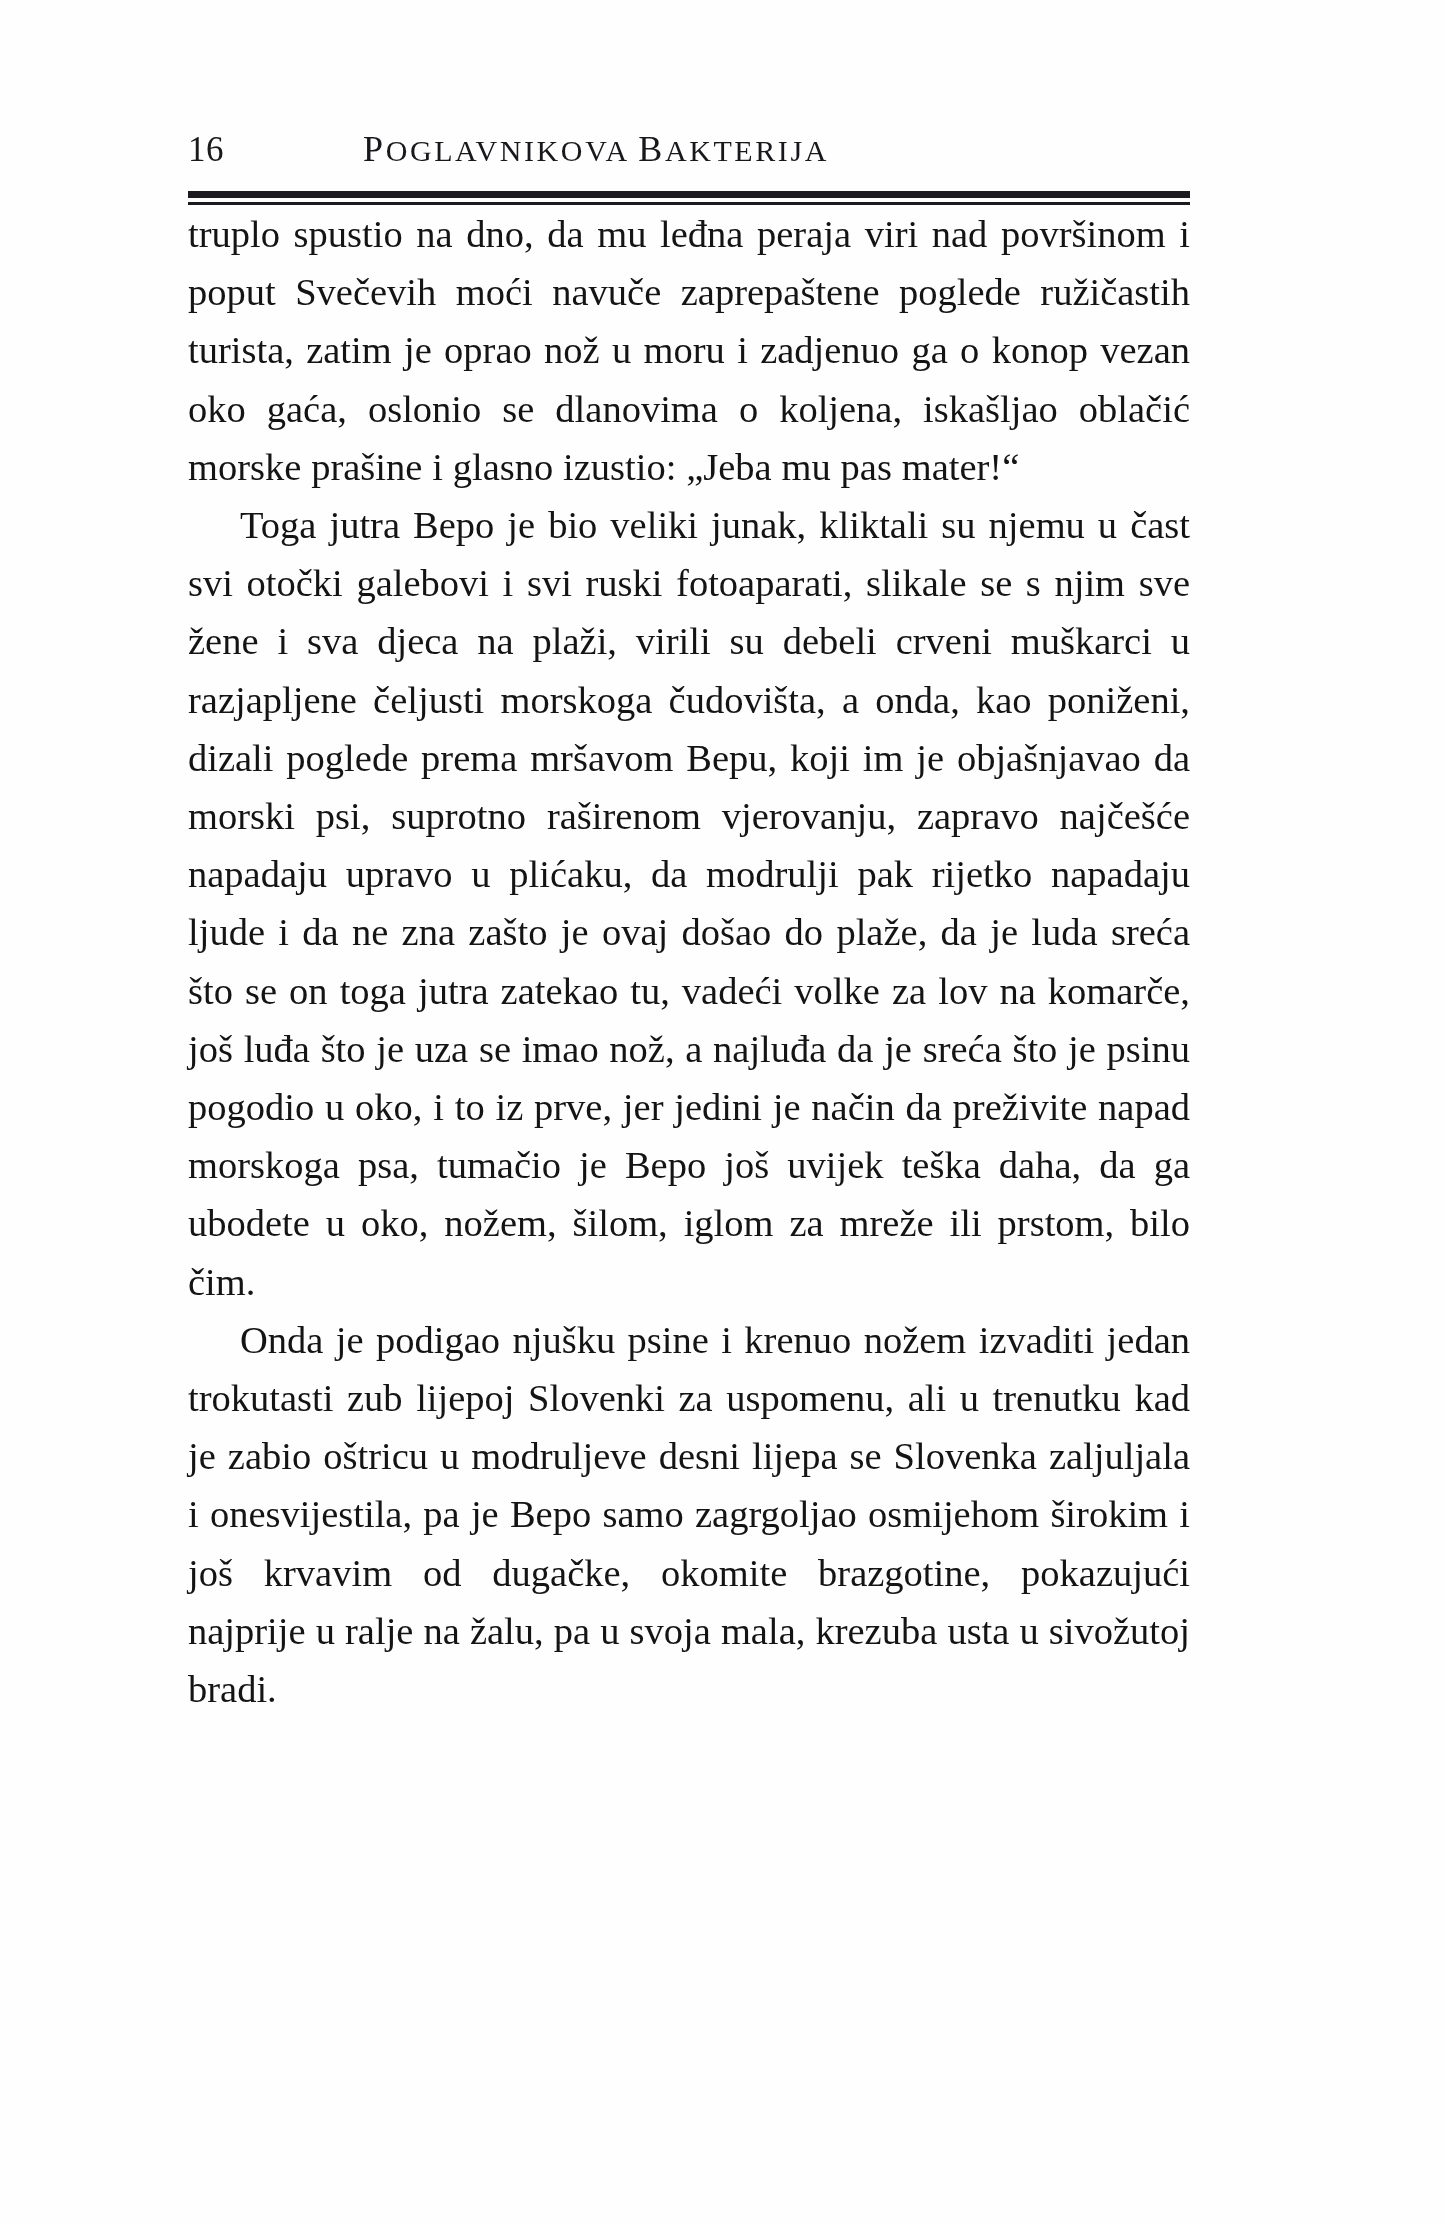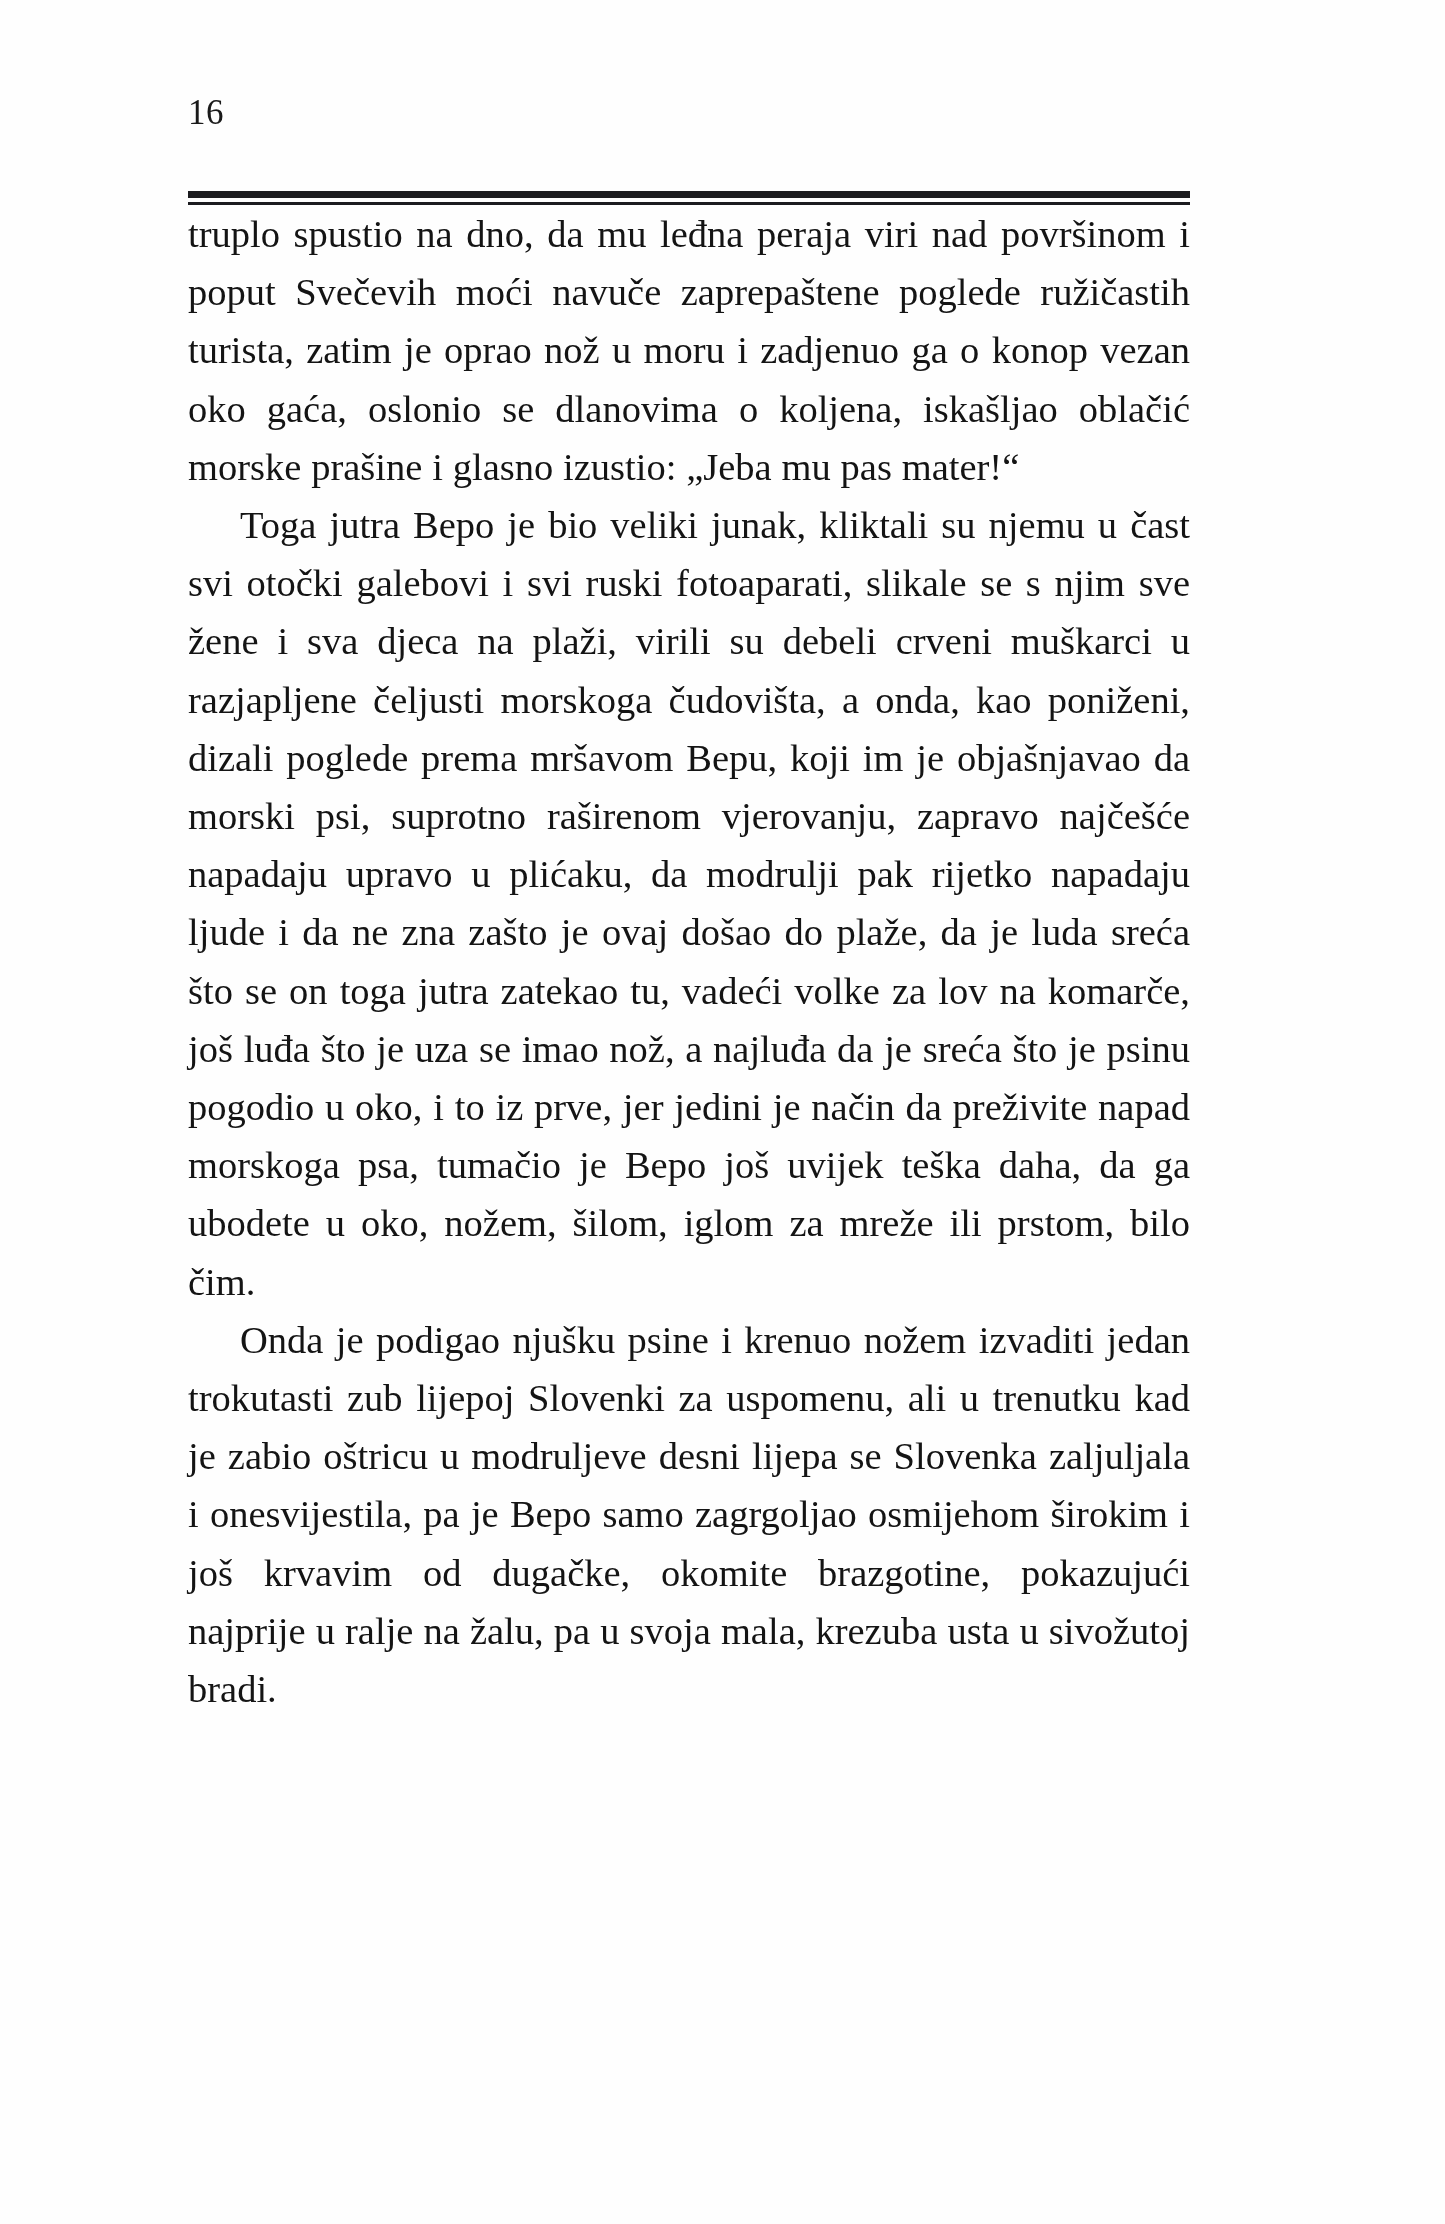--- a/index.html
+++ b/index.html
@@ -31,21 +31,21 @@
     left: 188px;
     top: 95px;
     width: 1002px;
   }
 
   
   .running-head {
     position: relative;
     height: 72px;
     display: flex;
-    align-items: flex-start;
+    align-items: flex-end;
   }
 
   .folio {
     font-size: 35px;
     line-height: 1;
     color: #1a1a1a;
     letter-spacing: 0.5px;
     width: 175px;
     flex: 0 0 175px;
   }
@@ -107,20 +107,21 @@
   }
 </style>
 </head>
 <body>
 
 <div class="page">
   <div class="page-body">
 
     <div class="running-head">
       <div class="folio">16</div>
+      <div class="head-title"><span class="cap">P</span>OGLAVNIKOVA <span class="cap">B</span>AKTERIJA</div>
     </div>
 
     <div class="head-rule">
       <div class="rule-thick"></div>
       <div class="rule-gap"></div>
       <div class="rule-thin"></div>
     </div>
 
     <div class="text-block">
       <p class="para">truplo spustio na dno, da mu leđna peraja viri nad površinom i poput Svečevih moći navuče zaprepaštene poglede ružičastih turista, zatim je oprao nož u moru i zadjenuo ga o konop vezan oko gaća, oslonio se dlanovima o koljena, iskašljao oblačić morske prašine i glasno izustio: „Jeba mu pas mater!“</p>

